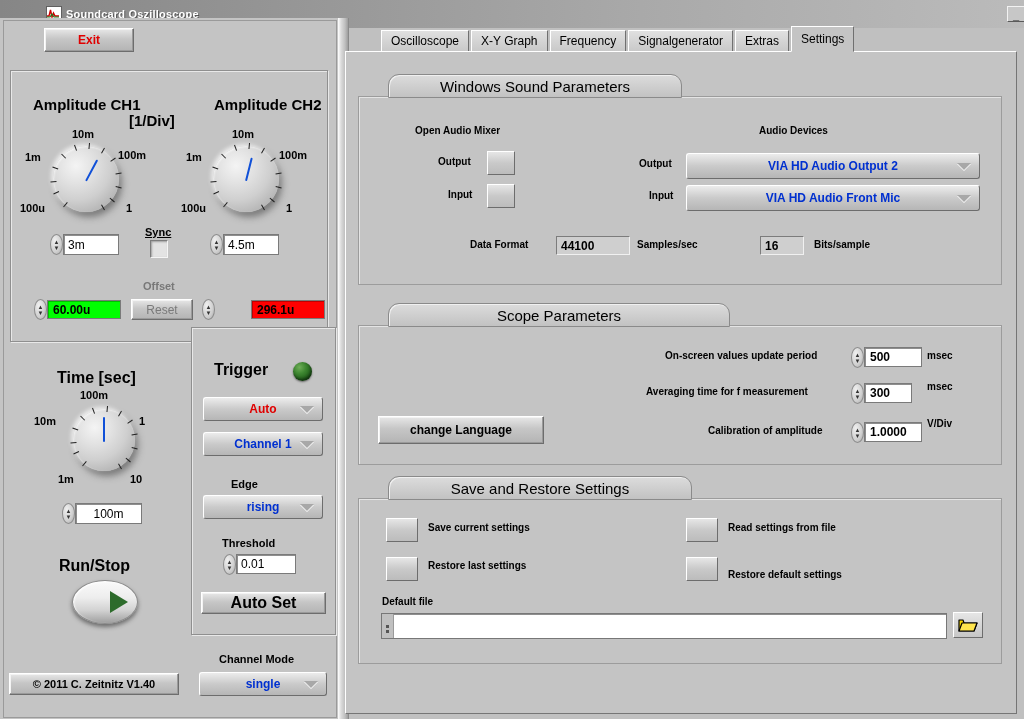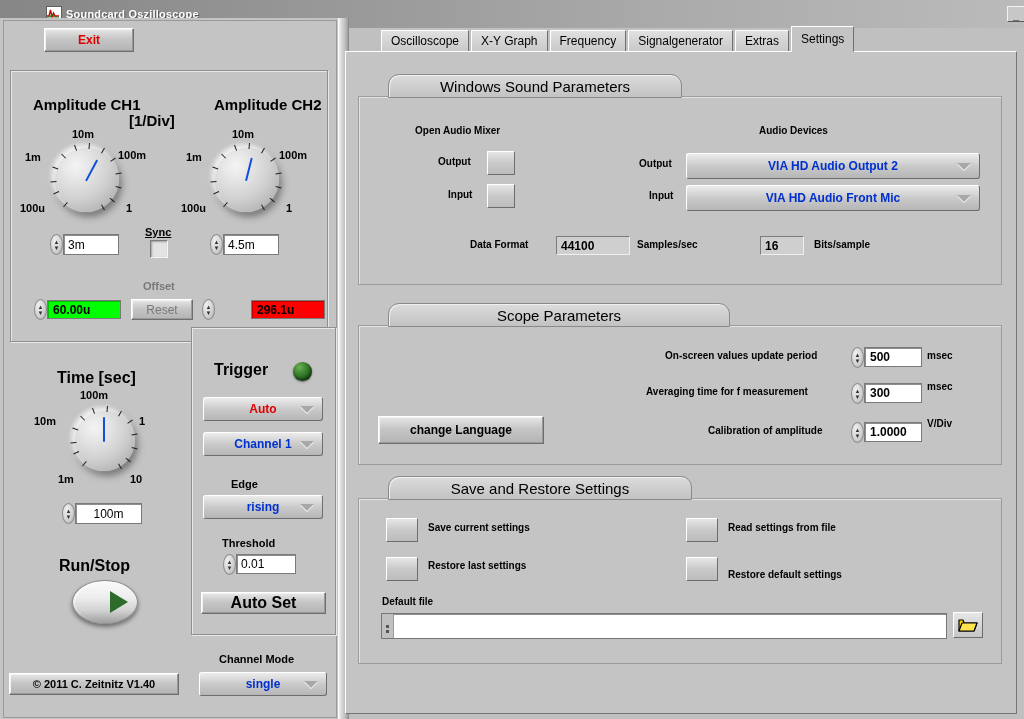--- a/index.html
+++ b/index.html
@@ -424,21 +424,21 @@
       <i>▼</i>
     </div>
   <div class="field-w" style="left:864px;top:347px;width:58px;">500</div>
   <div class="txt" style="left:927px;top:350px;">msec</div>
 
   <div class="txt" style="left:646px;top:386px;">Averaging time for f measurement</div>
   <div class="spin" style="left:851px;top:383px;">
       <i>▲</i>
       <i>▼</i>
     </div>
-  <div class="field-w" style="left:864px;top:383px;width:58px;">300</div>
+  <div class="field-w" style="left:864px;top:383px;width:48px;">300</div>
   <div class="txt" style="left:927px;top:381px;">msec</div>
 
   <div class="txt" style="left:708px;top:425px;">Calibration of amplitude</div>
   <div class="spin" style="left:851px;top:422px;">
       <i>▲</i>
       <i>▼</i>
     </div>
   <div class="field-w" style="left:864px;top:422px;width:58px;">1.0000</div>
   <div class="txt" style="left:927px;top:418px;">V/Div</div>
 

